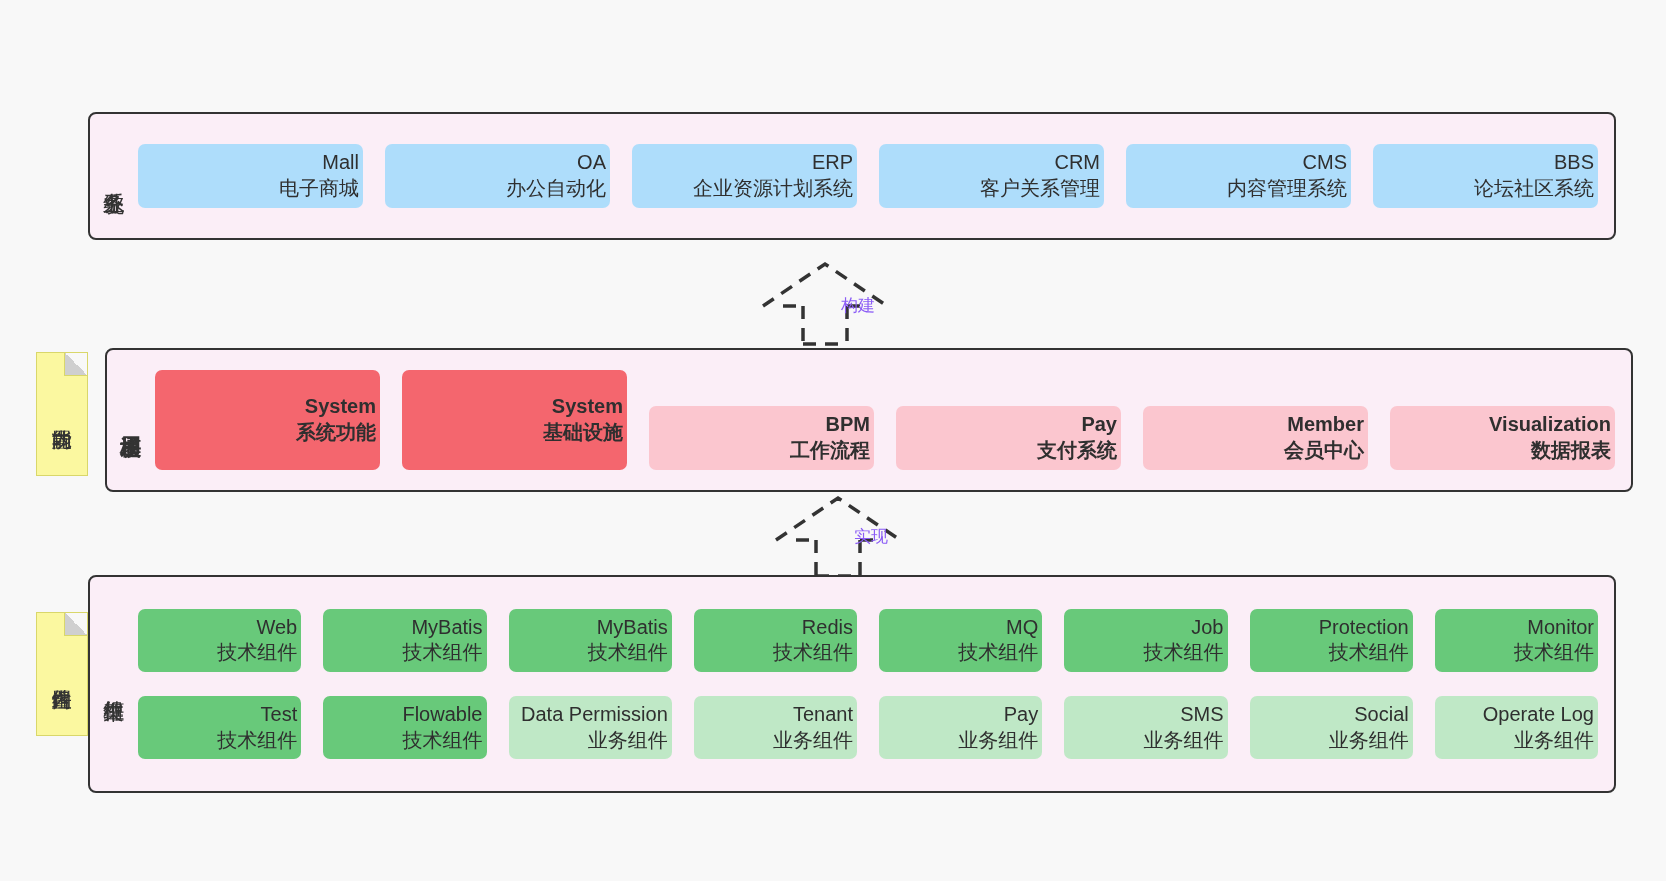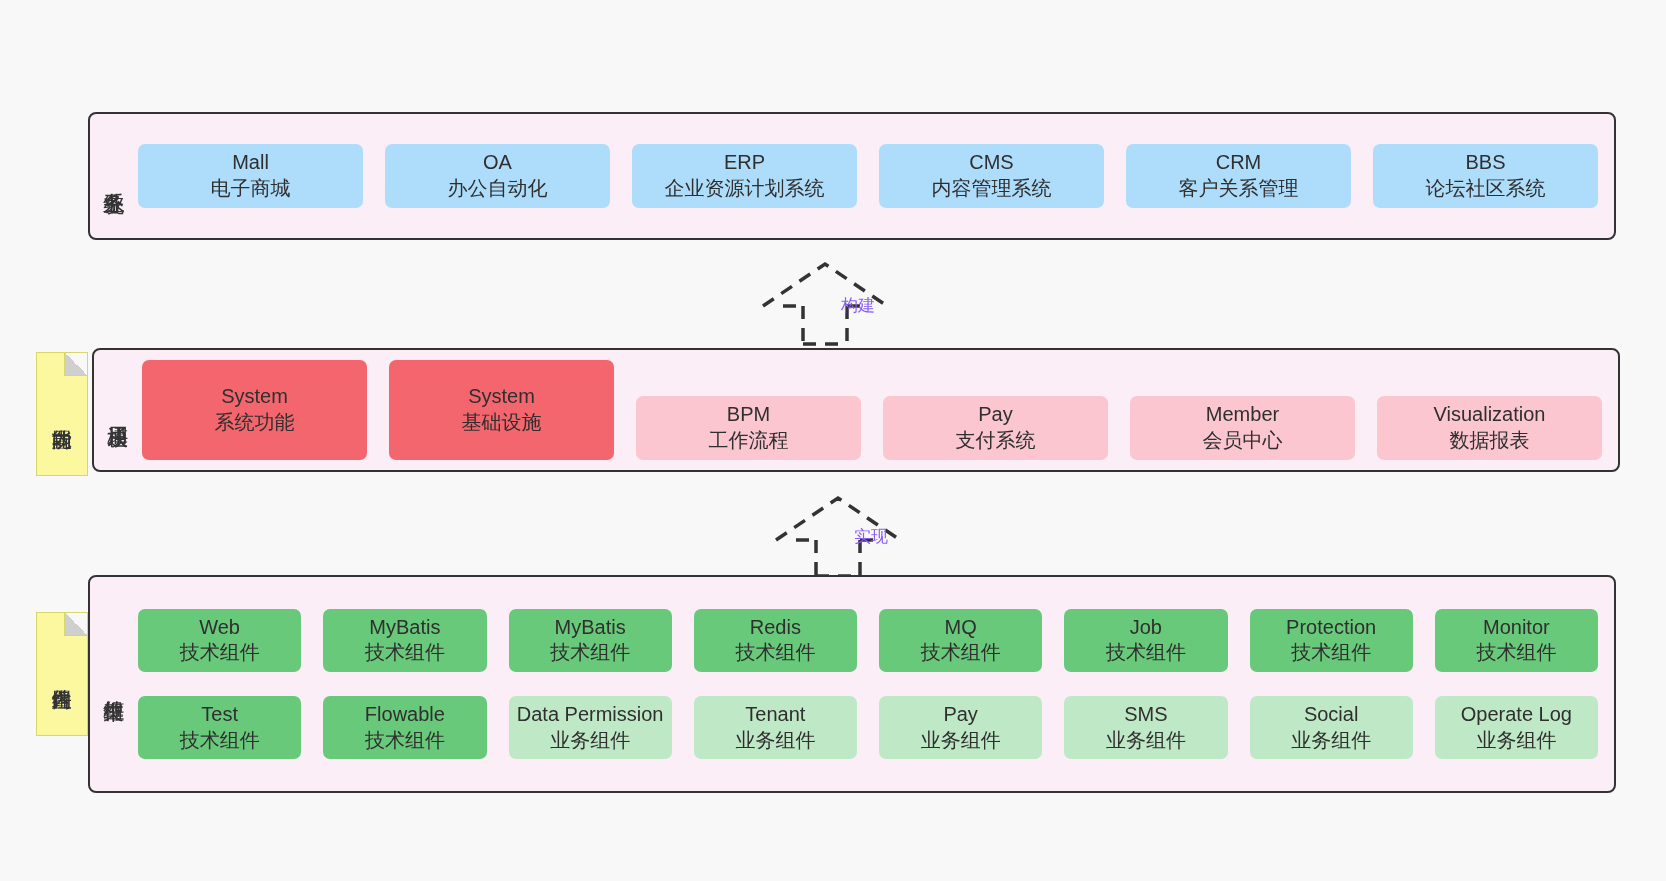--- a/index.html
+++ b/index.html
@@ -50,21 +50,21 @@
   .row{
     display:flex;
     gap:22px;
     align-items:stretch;
   }
   .card{
     flex:1 1 0;
     border-radius:7px;
     display:flex;
     flex-direction:column;
-    align-items:center;
+    align-items:flex-end;
     justify-content:center;
     text-align:center;
     font-size:20px;
     line-height:1.28;
     color:#2f2f2f;
     box-sizing:border-box;
     padding:6px 4px;
     min-width:0;
   }
   .card .t{display:block;}
@@ -73,21 +73,21 @@
   
   .blue      {background:#aeddfb;}
   .red-solid {background:#f4666e;}
   .red-light {background:#fbc6cf;margin-top:36px;}
   .green-solid{background:#68c униquefix;}
   .green-solid{background:#68c97a;}
   .green-light{background:#bfe8c6;}
 
   
   #band-business{left:88px;top:112px;width:1528px;height:128px;}
-  #band-common  {left:92px;top:348px;width:1528px;height:124px;}
+  #band-common  {left:105px;top:348px;width:1528px;height:144px;font-weight:bold;}
   #band-frame   {left:88px;top:575px;width:1528px;height:218px;}
 
   #band-business .band-title{font-size:21px;}
   #band-frame .band-body{gap:24px;}
 
   
   .note{
     position:absolute;
     background:#fbf8a0;
     border:1px solid #d9d76a;
@@ -148,26 +148,26 @@
           </div>
           <div class="card blue">
             <span class="t">OA</span>
             <span class="s">办公自动化</span>
           </div>
           <div class="card blue">
             <span class="t">ERP</span>
             <span class="s">企业资源计划系统</span>
           </div>
           <div class="card blue">
+            <span class="t">CRM</span>
+            <span class="s">客户关系管理</span>
+          </div>
+          <div class="card blue">
             <span class="t">CMS</span>
             <span class="s">内容管理系统</span>
-          </div>
-          <div class="card blue">
-            <span class="t">CRM</span>
-            <span class="s">客户关系管理</span>
           </div>
           <div class="card blue">
             <span class="t">BBS</span>
             <span class="s">论坛社区系统</span>
           </div>
         </div>
     </div>
   </div>
 
   <div class="arrow" id="arrow-build">

